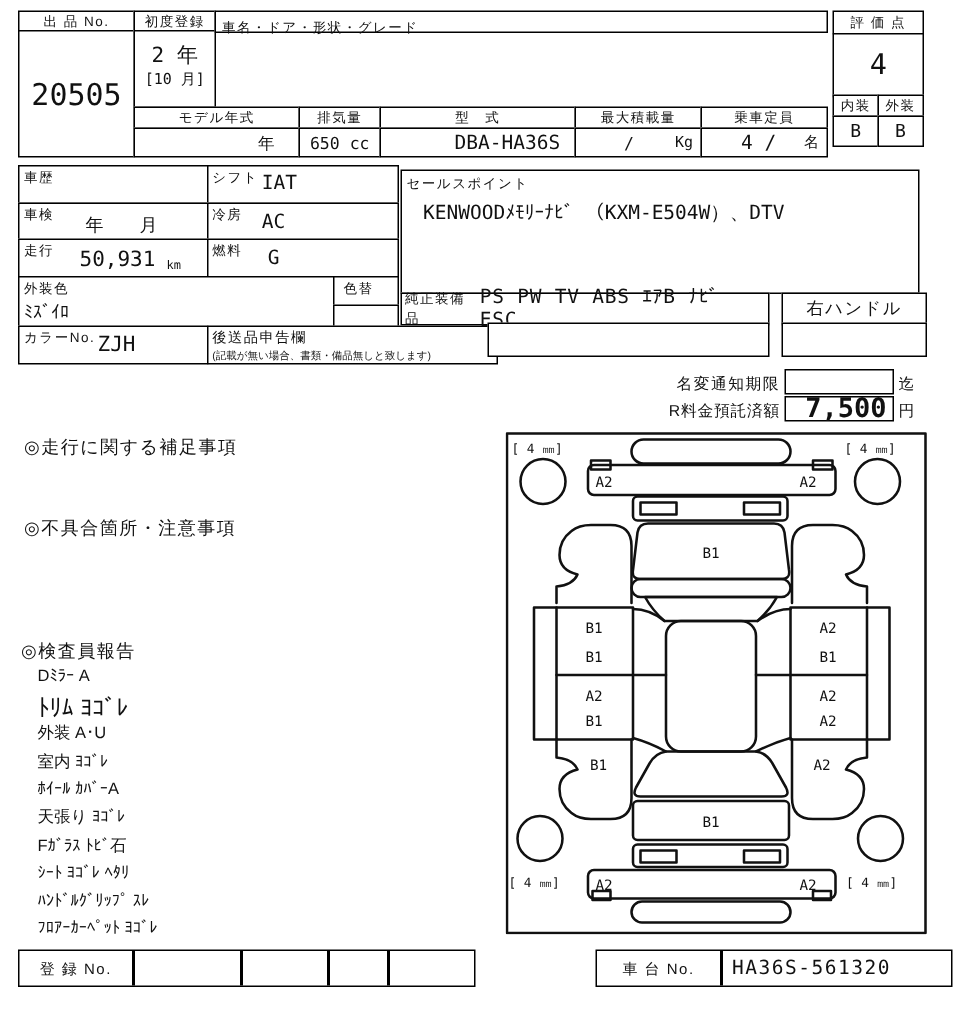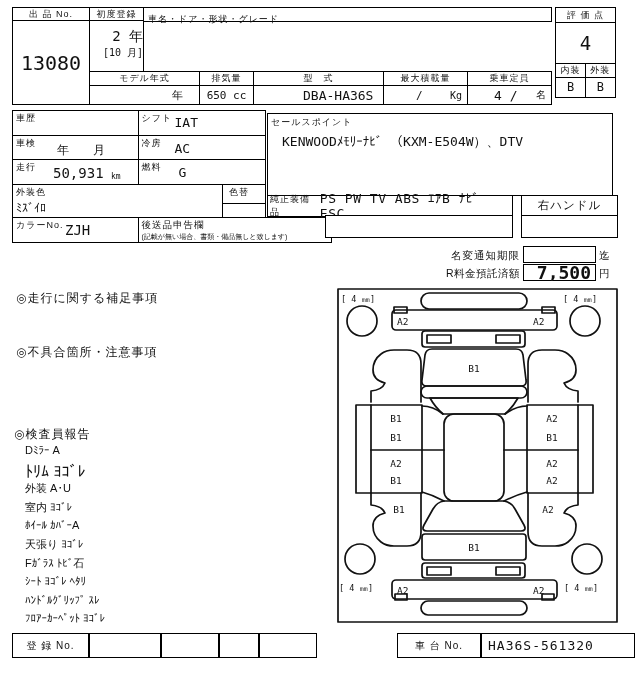--- a/index.html
+++ b/index.html
@@ -21,27 +21,27 @@
 </style>
 </head>
 <body>
 
 <div id="sheet">
 
   <div class="b cc" style="left:12px;top:7px;width:78px;height:15px;">
     <span class="lbl">出 品 No.</span>
   </div>
   <div class="b cc" style="left:12px;top:20px;width:78px;height:85px;">
-    <span class="val" style="font-size:20px;">13080</span>
+    <span class="val" style="font-size:20px;">20505</span>
   </div>
 
   <div class="b cc" style="left:89px;top:7px;width:55px;height:15px;">
     <span class="lbl">初度登録</span>
   </div>
-  <div class="b" style="left:89px;top:20px;width:55px;height:52px;text-align:right;">
+  <div class="b" style="left:89px;top:20px;width:55px;height:52px;text-align:center;">
     <div class="val" style="font-size:14px;margin-top:7px;">2 年</div>
     <div class="val" style="font-size:10px;">[10 月]</div>
   </div>
 
   <div class="b" style="left:143px;top:7px;width:409px;height:15px;">
     <span class="lbl" style="margin-left:4px;">車名・ドア・形状・グレード</span>
   </div>
 
   <div class="b cc" style="left:89px;top:71px;width:111px;height:15px;">
     <span class="lbl">モデル年式</span>

